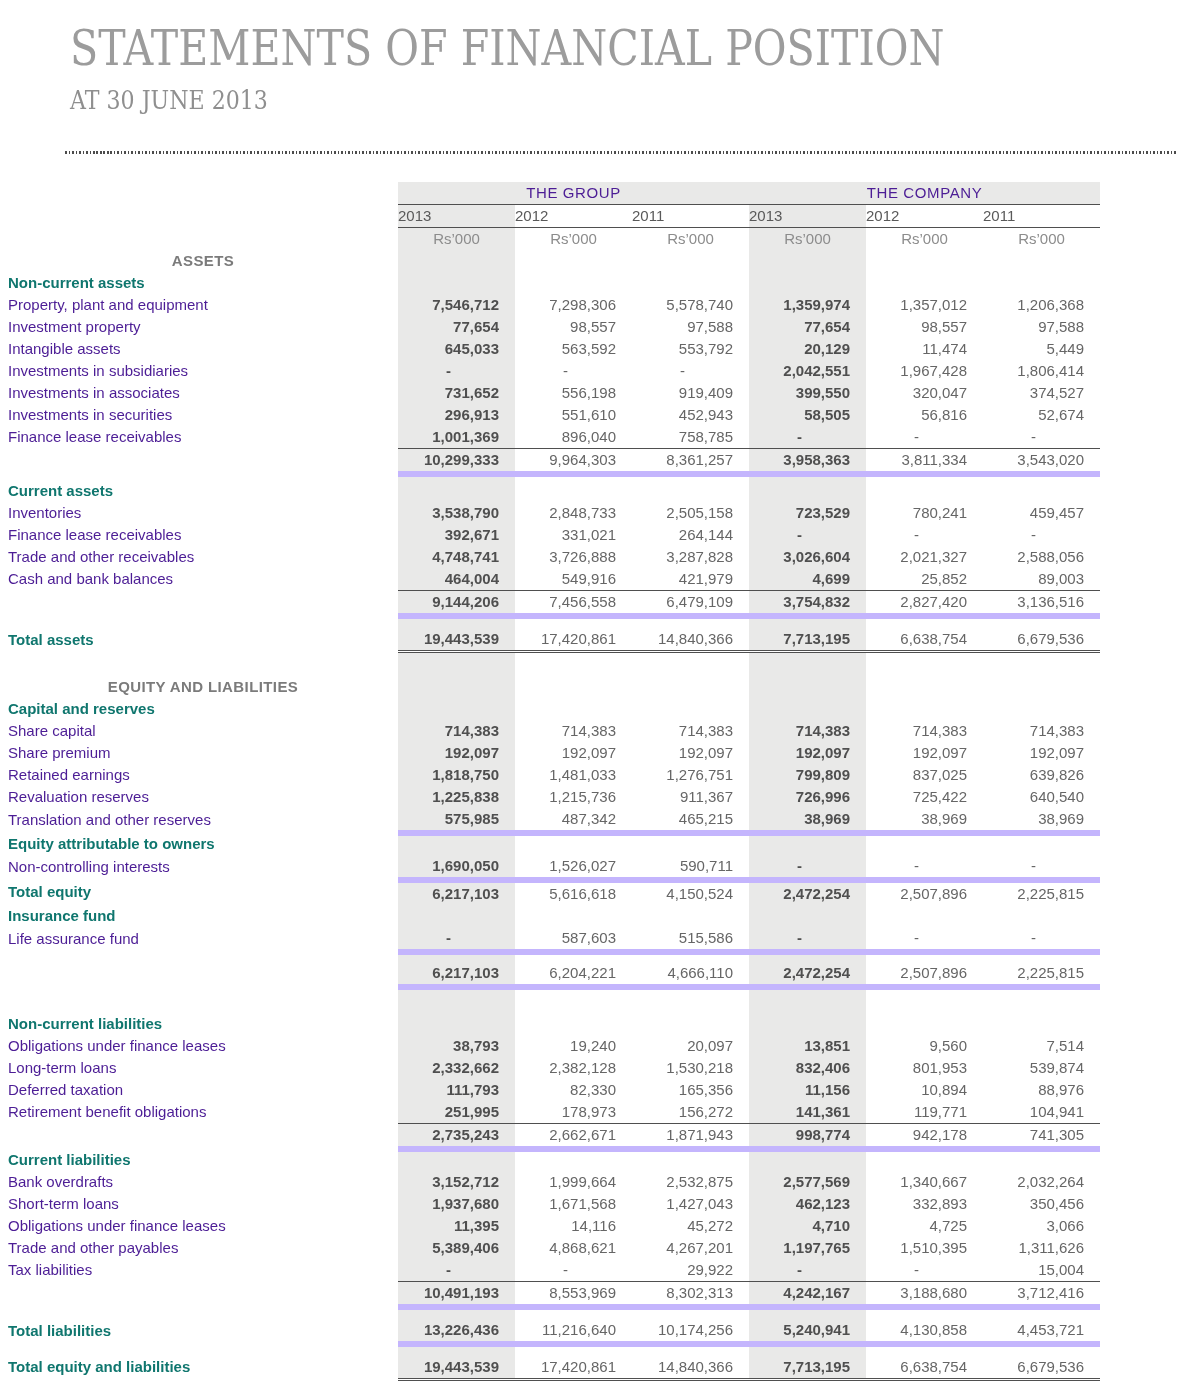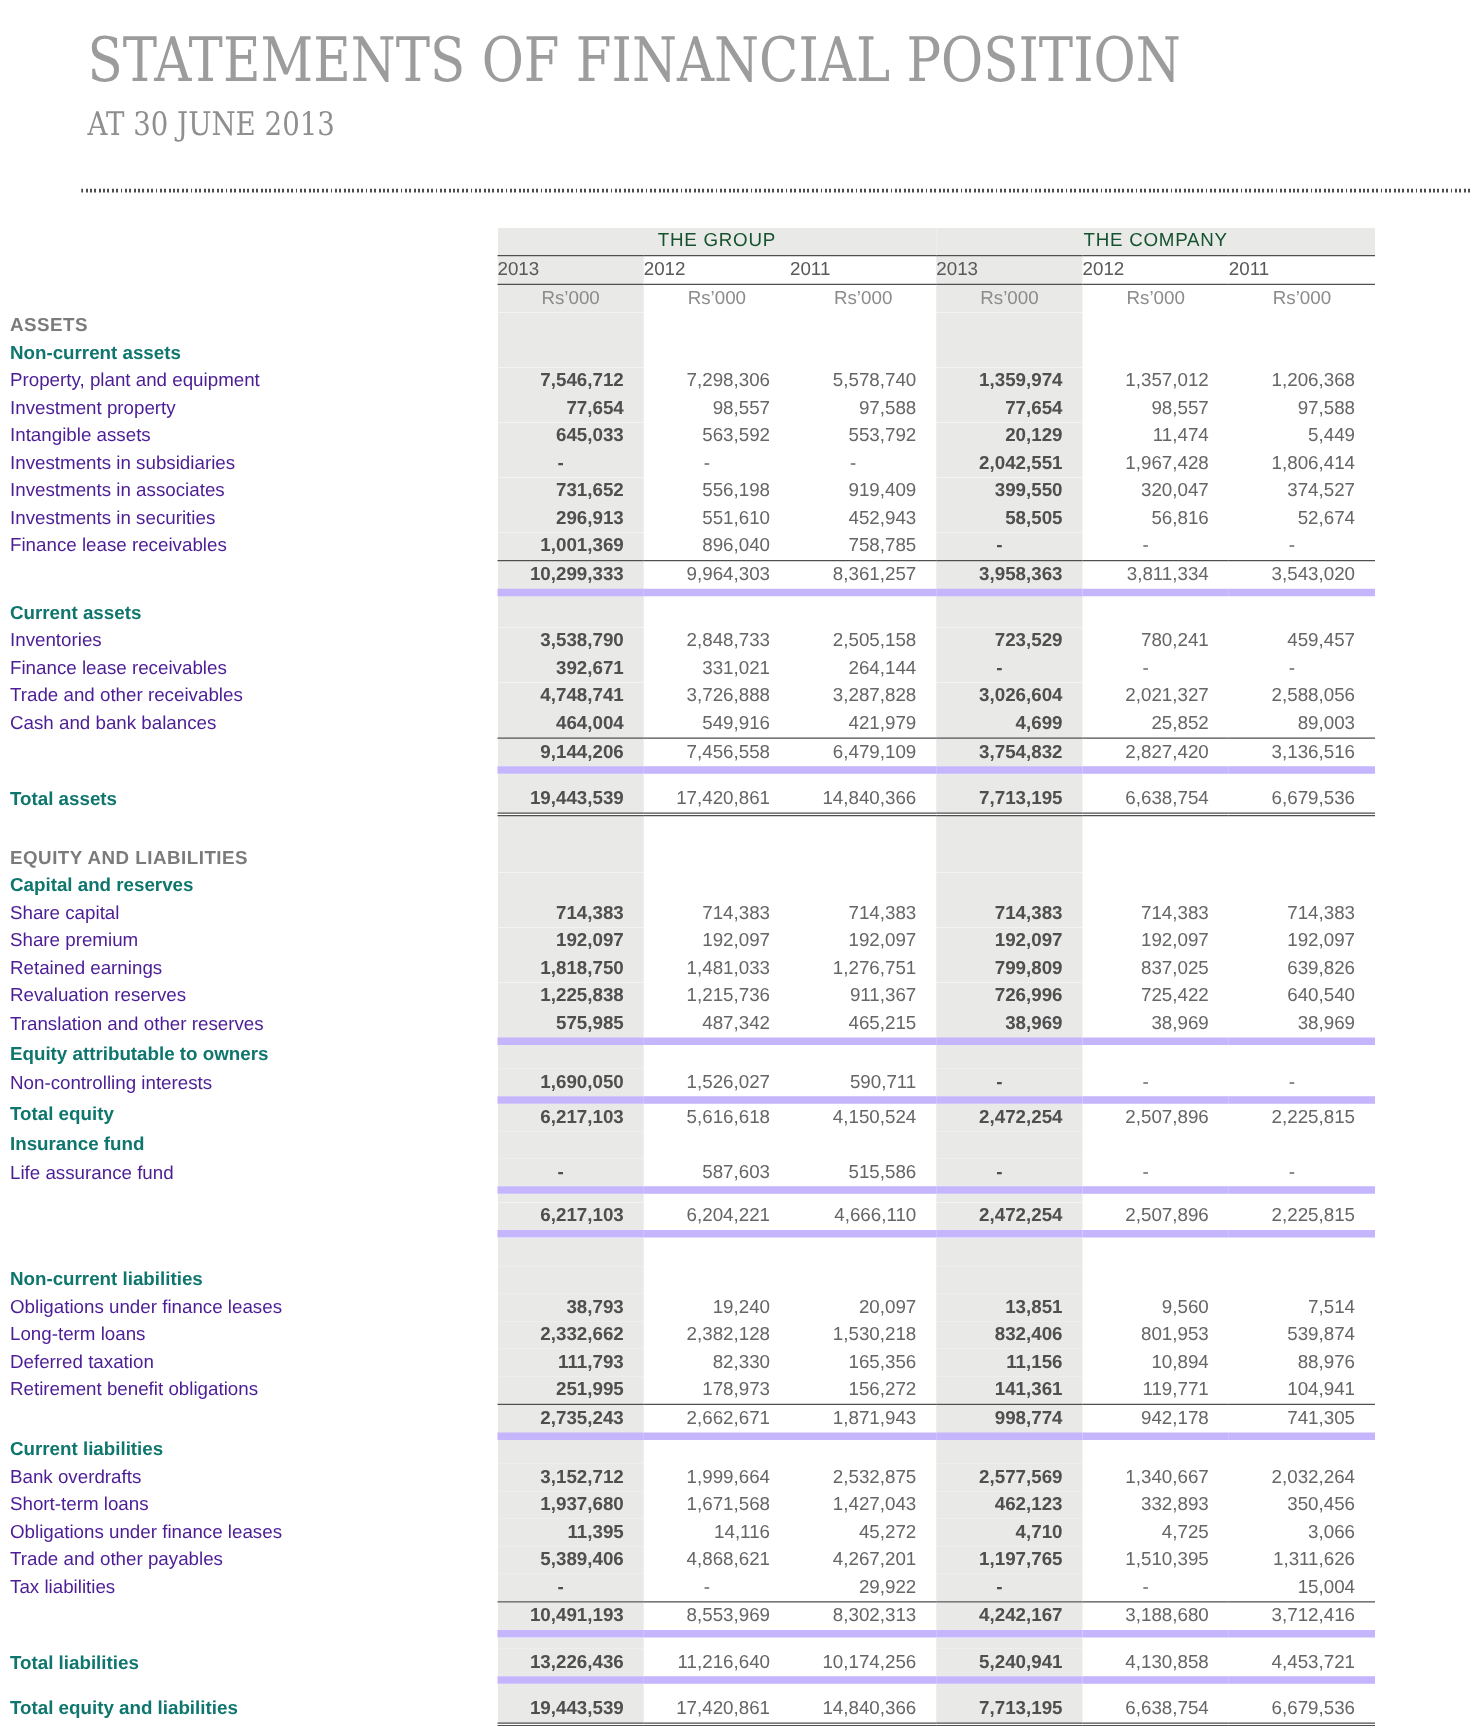--- a/index.html
+++ b/index.html
@@ -11,28 +11,28 @@
          font-size:26px;line-height:1.0;transform:scaleX(.85);transform-origin:left;white-space:nowrap;}
   .dotted-rule{height:3px;margin:38px 0 0 65px;
          background:repeating-linear-gradient(90deg,#4c4c4c 0 1.5px,transparent 1.5px 3.5px);}
   table{border-collapse:collapse;table-layout:fixed;width:1100px;margin-top:28px;}
   col.lblcol{width:398px;}
   col.numcol{width:117px;}
   col.shade{background:#e9e9e8;}
   td{padding:0;line-height:22px;font-size:15px;color:#666;overflow:hidden;white-space:nowrap;}
   td.lbl{padding-left:8px;color:#4c1d95;}
   td.bold{font-weight:bold;color:#0f766e;}
-  td.sec{font-weight:bold;color:#7b7b7b;letter-spacing:.4px;}
+  td.sec{font-weight:bold;color:#7b7b7b;letter-spacing:.4px;text-align:center;}
   td.num{text-align:right;padding-right:16px;font-variant-numeric:tabular-nums;}
   td.hl{font-weight:bold;color:#4f4f4f;}
   td.dash{text-align:center;}
   td.bb{border-bottom:6px solid #c4b5fd;}
   td.bt{border-top:1px solid #4f4f4f;}
   td.dbl{border-bottom:3px double #4f4f4f;}
-  td.ghead{text-align:center;color:#14532d;letter-spacing:.6px;border-bottom:1px solid #4f4f4f;}
+  td.ghead{text-align:center;color:#4c1d95;letter-spacing:.6px;border-bottom:1px solid #4f4f4f;}
   td.year{text-align:left;color:#595959;border-bottom:1px solid #4f4f4f;}
   td.unit{text-align:center;color:#8c8c8c;}
   td.sp{line-height:0;font-size:0;}
 </style>
 </head>
 <body>
 
 <div class="page">
   <h1 class="title">STATEMENTS OF FINANCIAL POSITION</h1>
   <div class="subtitle">AT 30 JUNE 2013</div>

